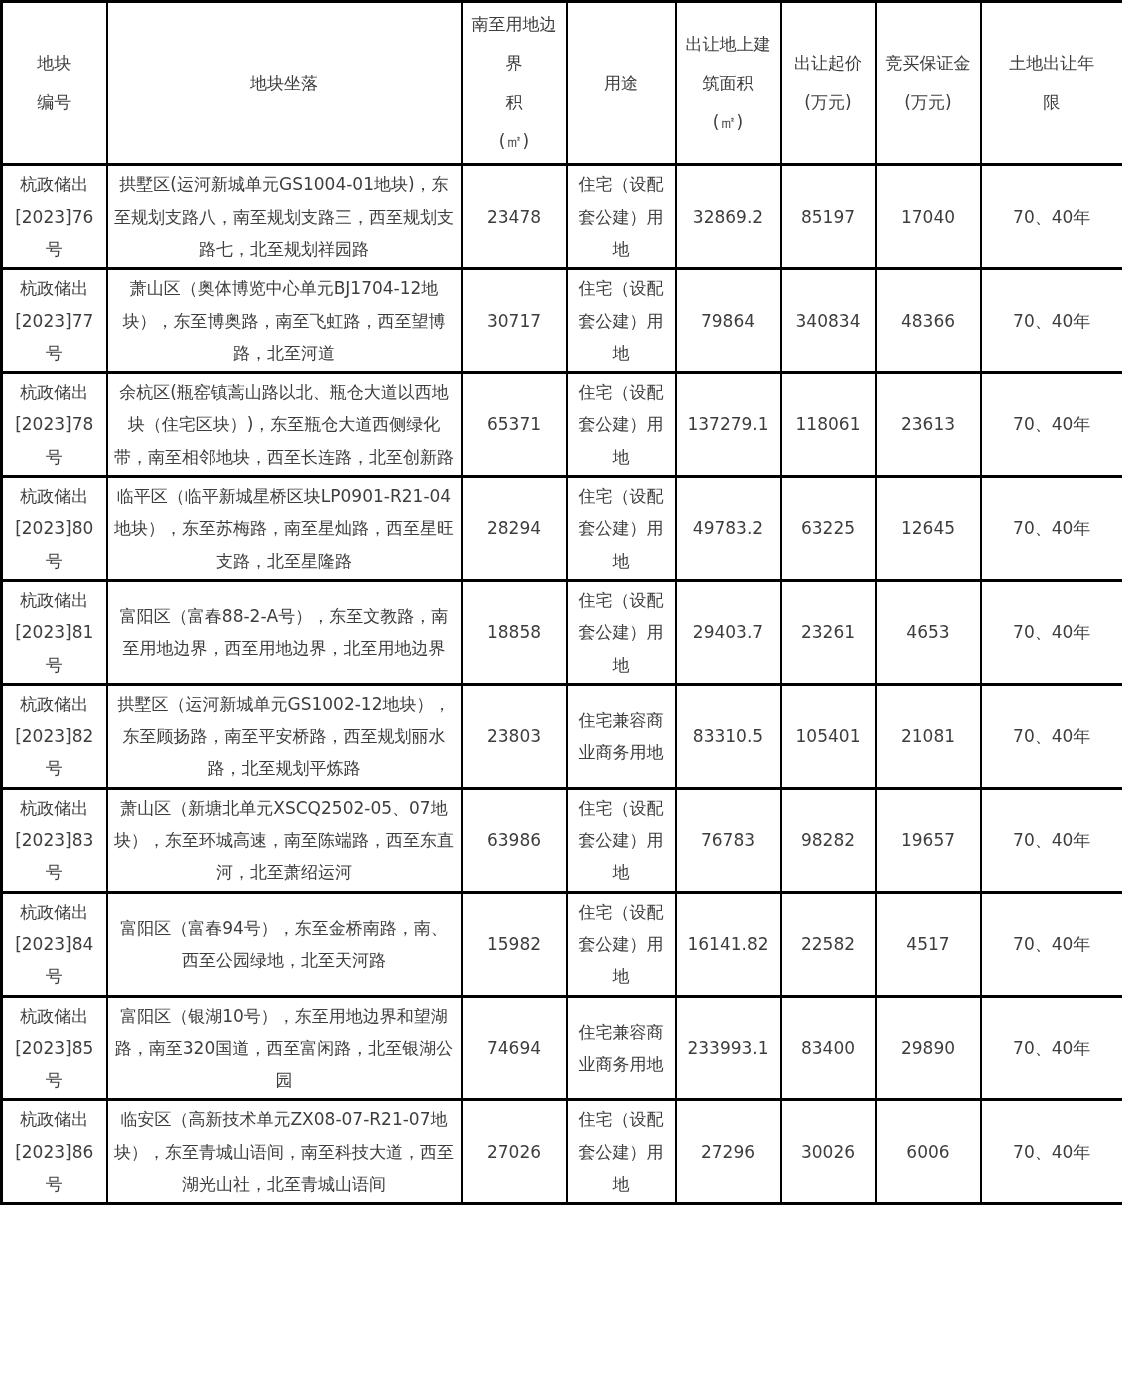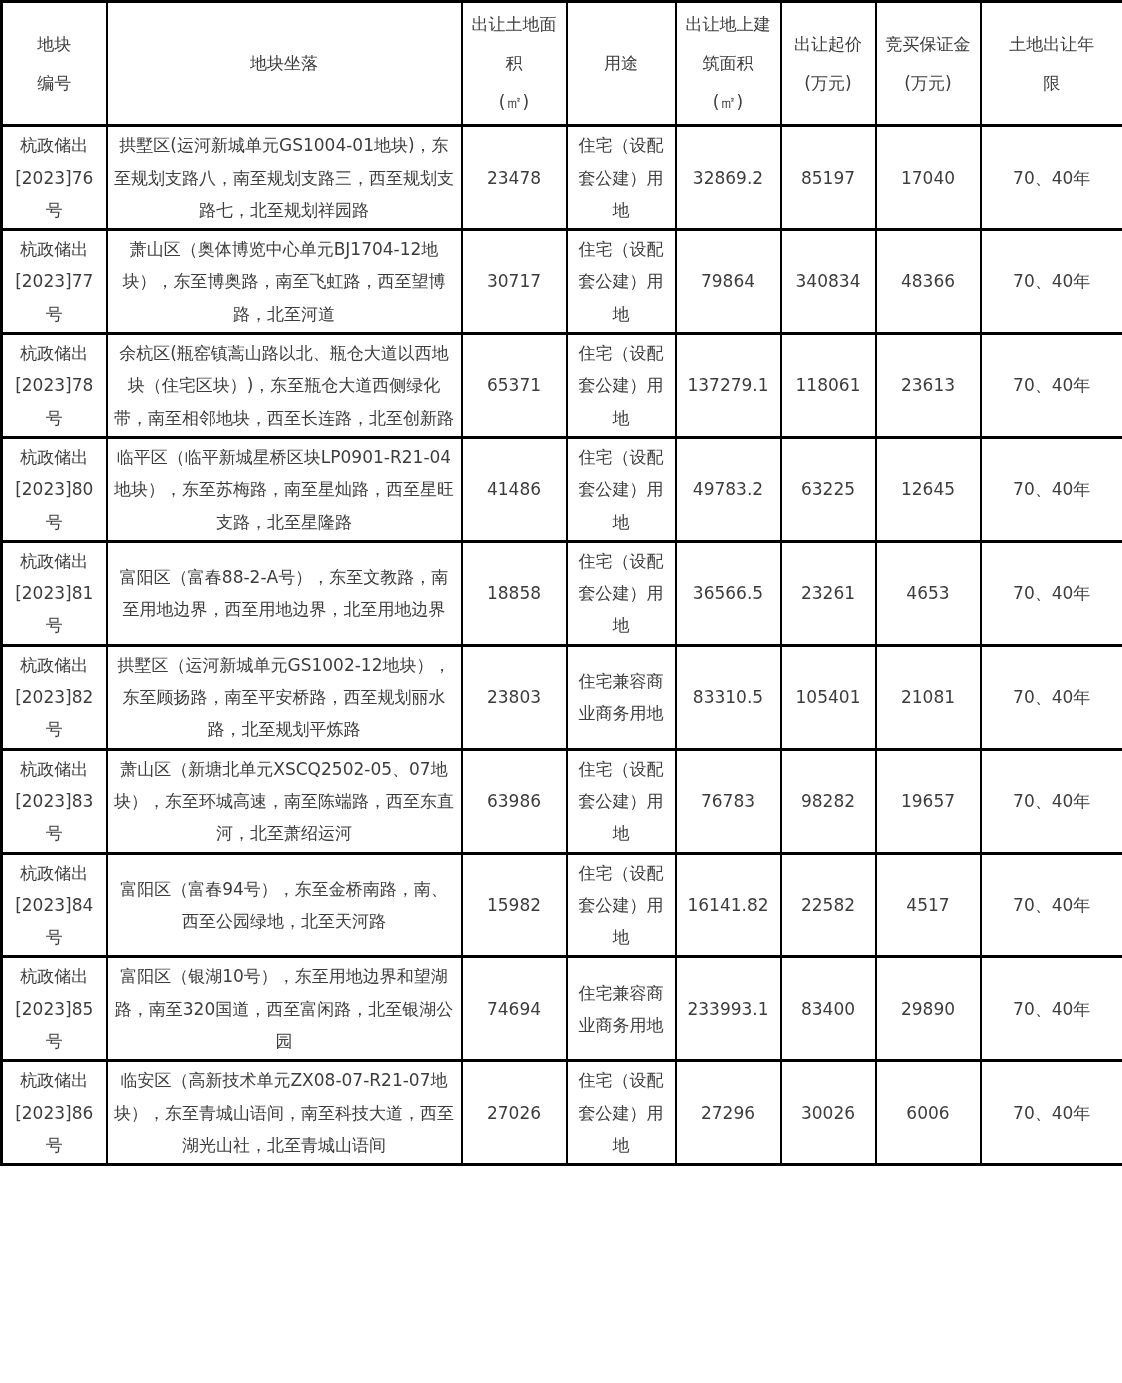--- a/index.html
+++ b/index.html
@@ -61,21 +61,21 @@
     <col class="c-barea">
       <col class="c-price">
       <col class="c-dep">
       <col class="c-term">
   </colgroup>
   <thead>
     <tr>
       <th>地块
 编号</th>
       <th>地块坐落</th>
-      <th>出让土地面
+      <th>南至用地边界
 积
 (㎡)</th>
       <th>用途</th>
       <th>出让地上建
 筑面积
 (㎡)</th>
       <th>出让起价
 (万元)</th>
       <th>竞买保证金
 (万元)</th>
@@ -110,33 +110,33 @@
     <td>65371</td>
     <td>住宅（设配套公建）用地</td>
     <td>137279.1</td>
     <td>118061</td>
     <td>23613</td>
     <td>70、40年</td>
   </tr>
       <tr>
     <td>杭政储出[2023]80号</td>
     <td>临平区（临平新城星桥区块LP0901-R21-04地块），东至苏梅路，南至星灿路，西至星旺支路，北至星隆路</td>
-    <td>41486</td>
+    <td>28294</td>
     <td>住宅（设配套公建）用地</td>
     <td>49783.2</td>
     <td>63225</td>
     <td>12645</td>
     <td>70、40年</td>
   </tr>
       <tr>
     <td>杭政储出[2023]81号</td>
     <td>富阳区（富春88-2-A号），东至文教路，南至用地边界，西至用地边界，北至用地边界</td>
     <td>18858</td>
     <td>住宅（设配套公建）用地</td>
-    <td>36566.5</td>
+    <td>29403.7</td>
     <td>23261</td>
     <td>4653</td>
     <td>70、40年</td>
   </tr>
       <tr>
     <td>杭政储出[2023]82号</td>
     <td>拱墅区（运河新城单元GS1002-12地块），东至顾扬路，南至平安桥路，西至规划丽水路，北至规划平炼路</td>
     <td>23803</td>
     <td>住宅兼容商业商务用地</td>
     <td>83310.5</td>

